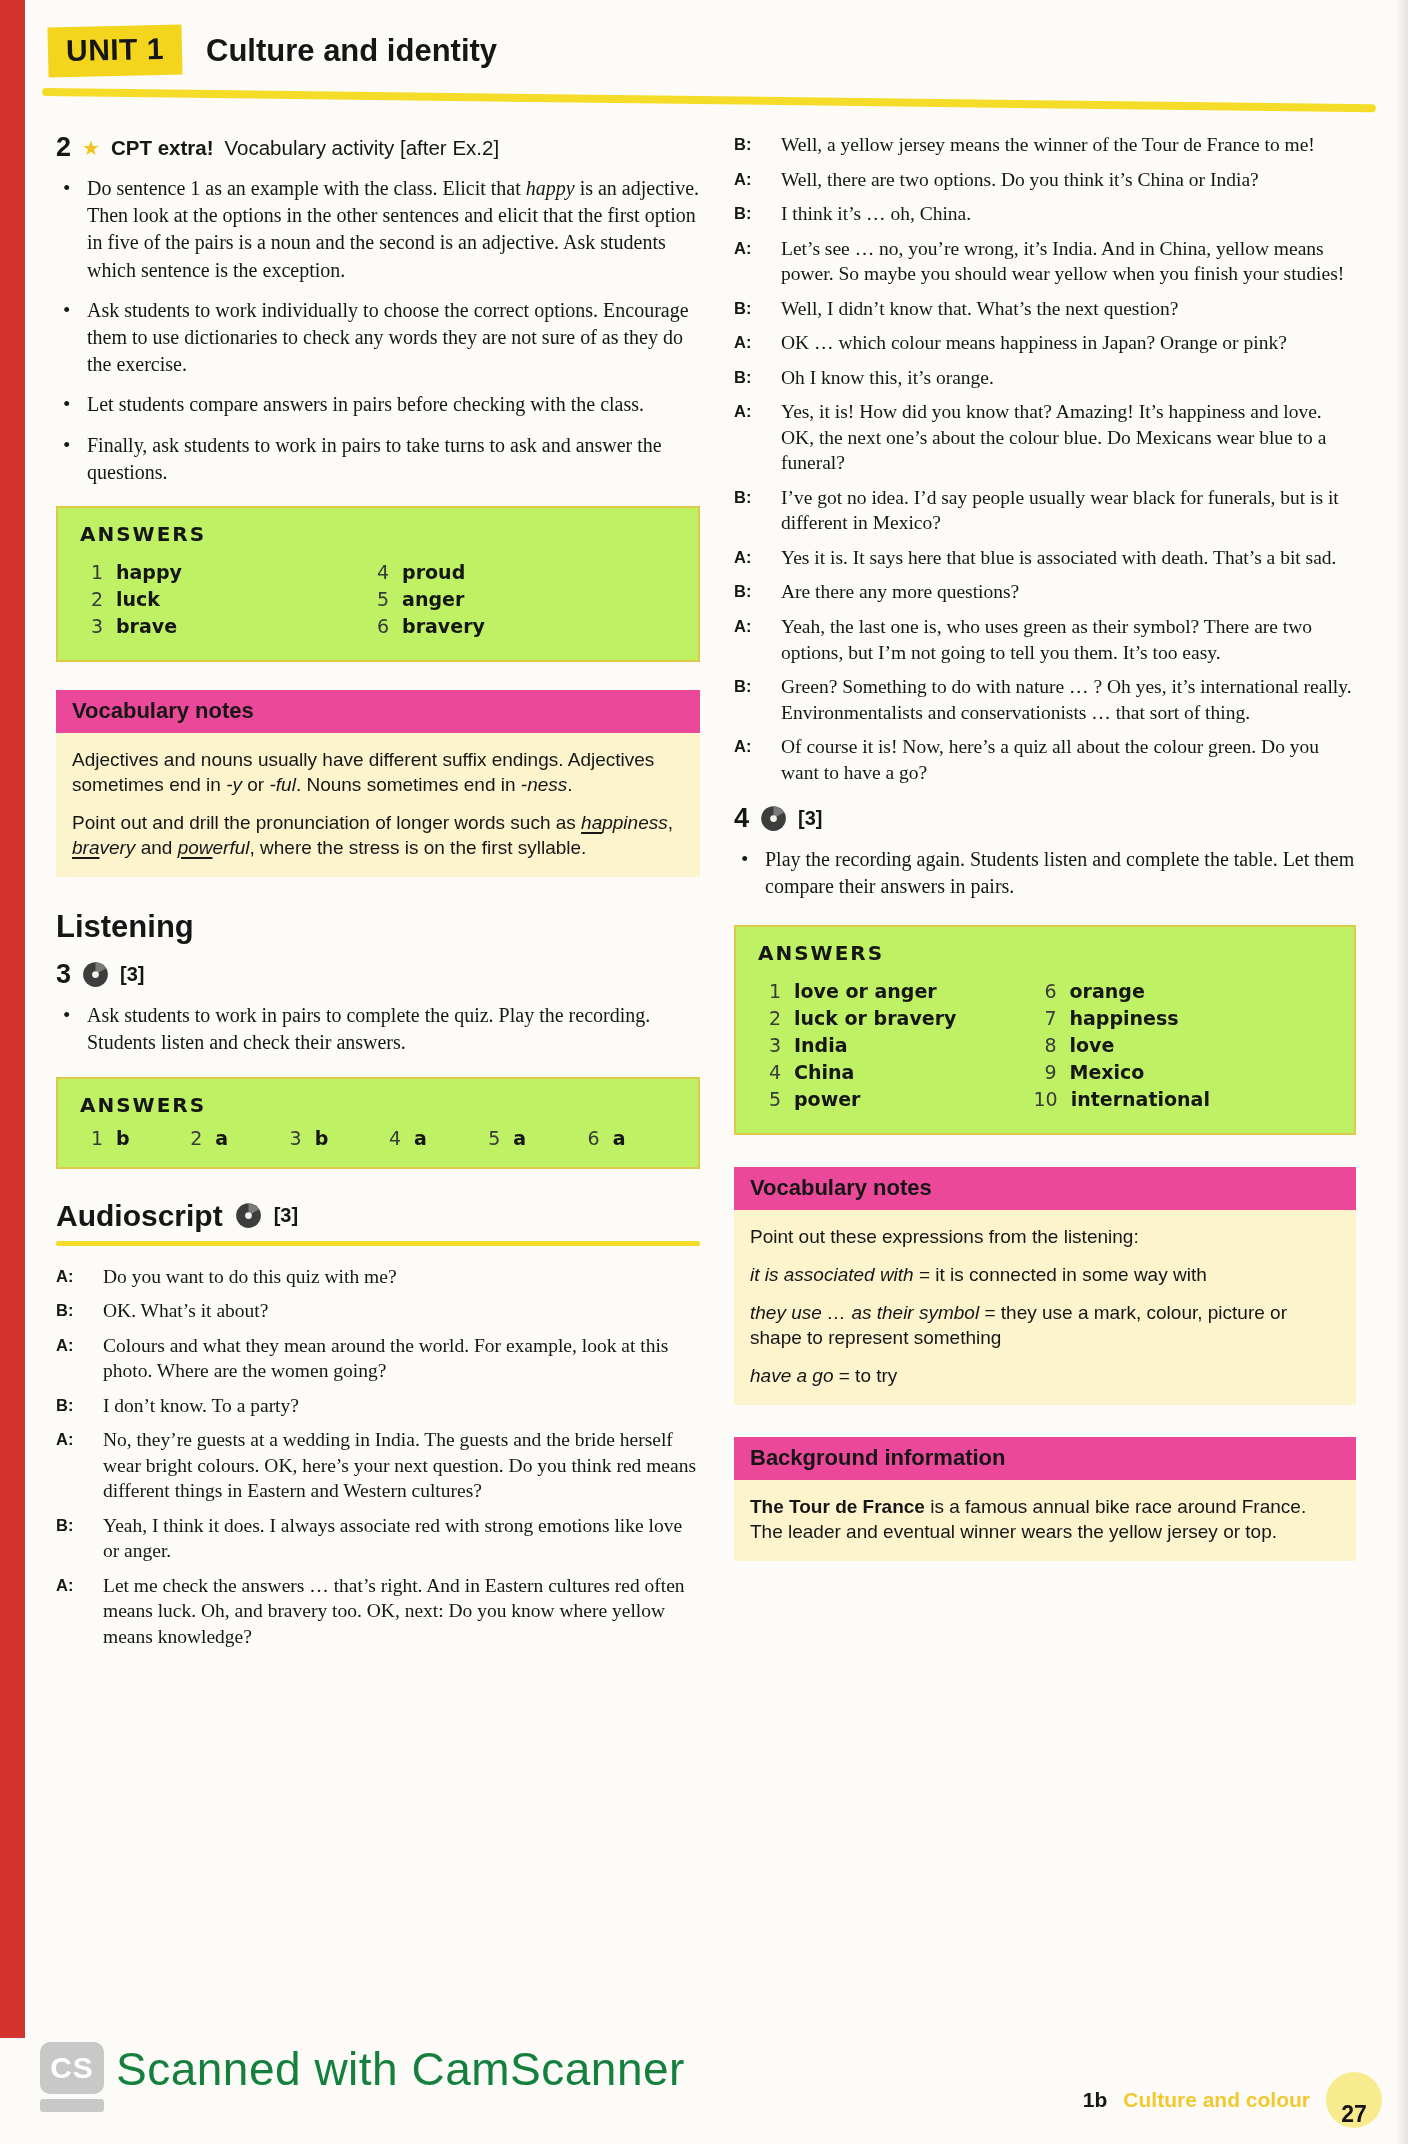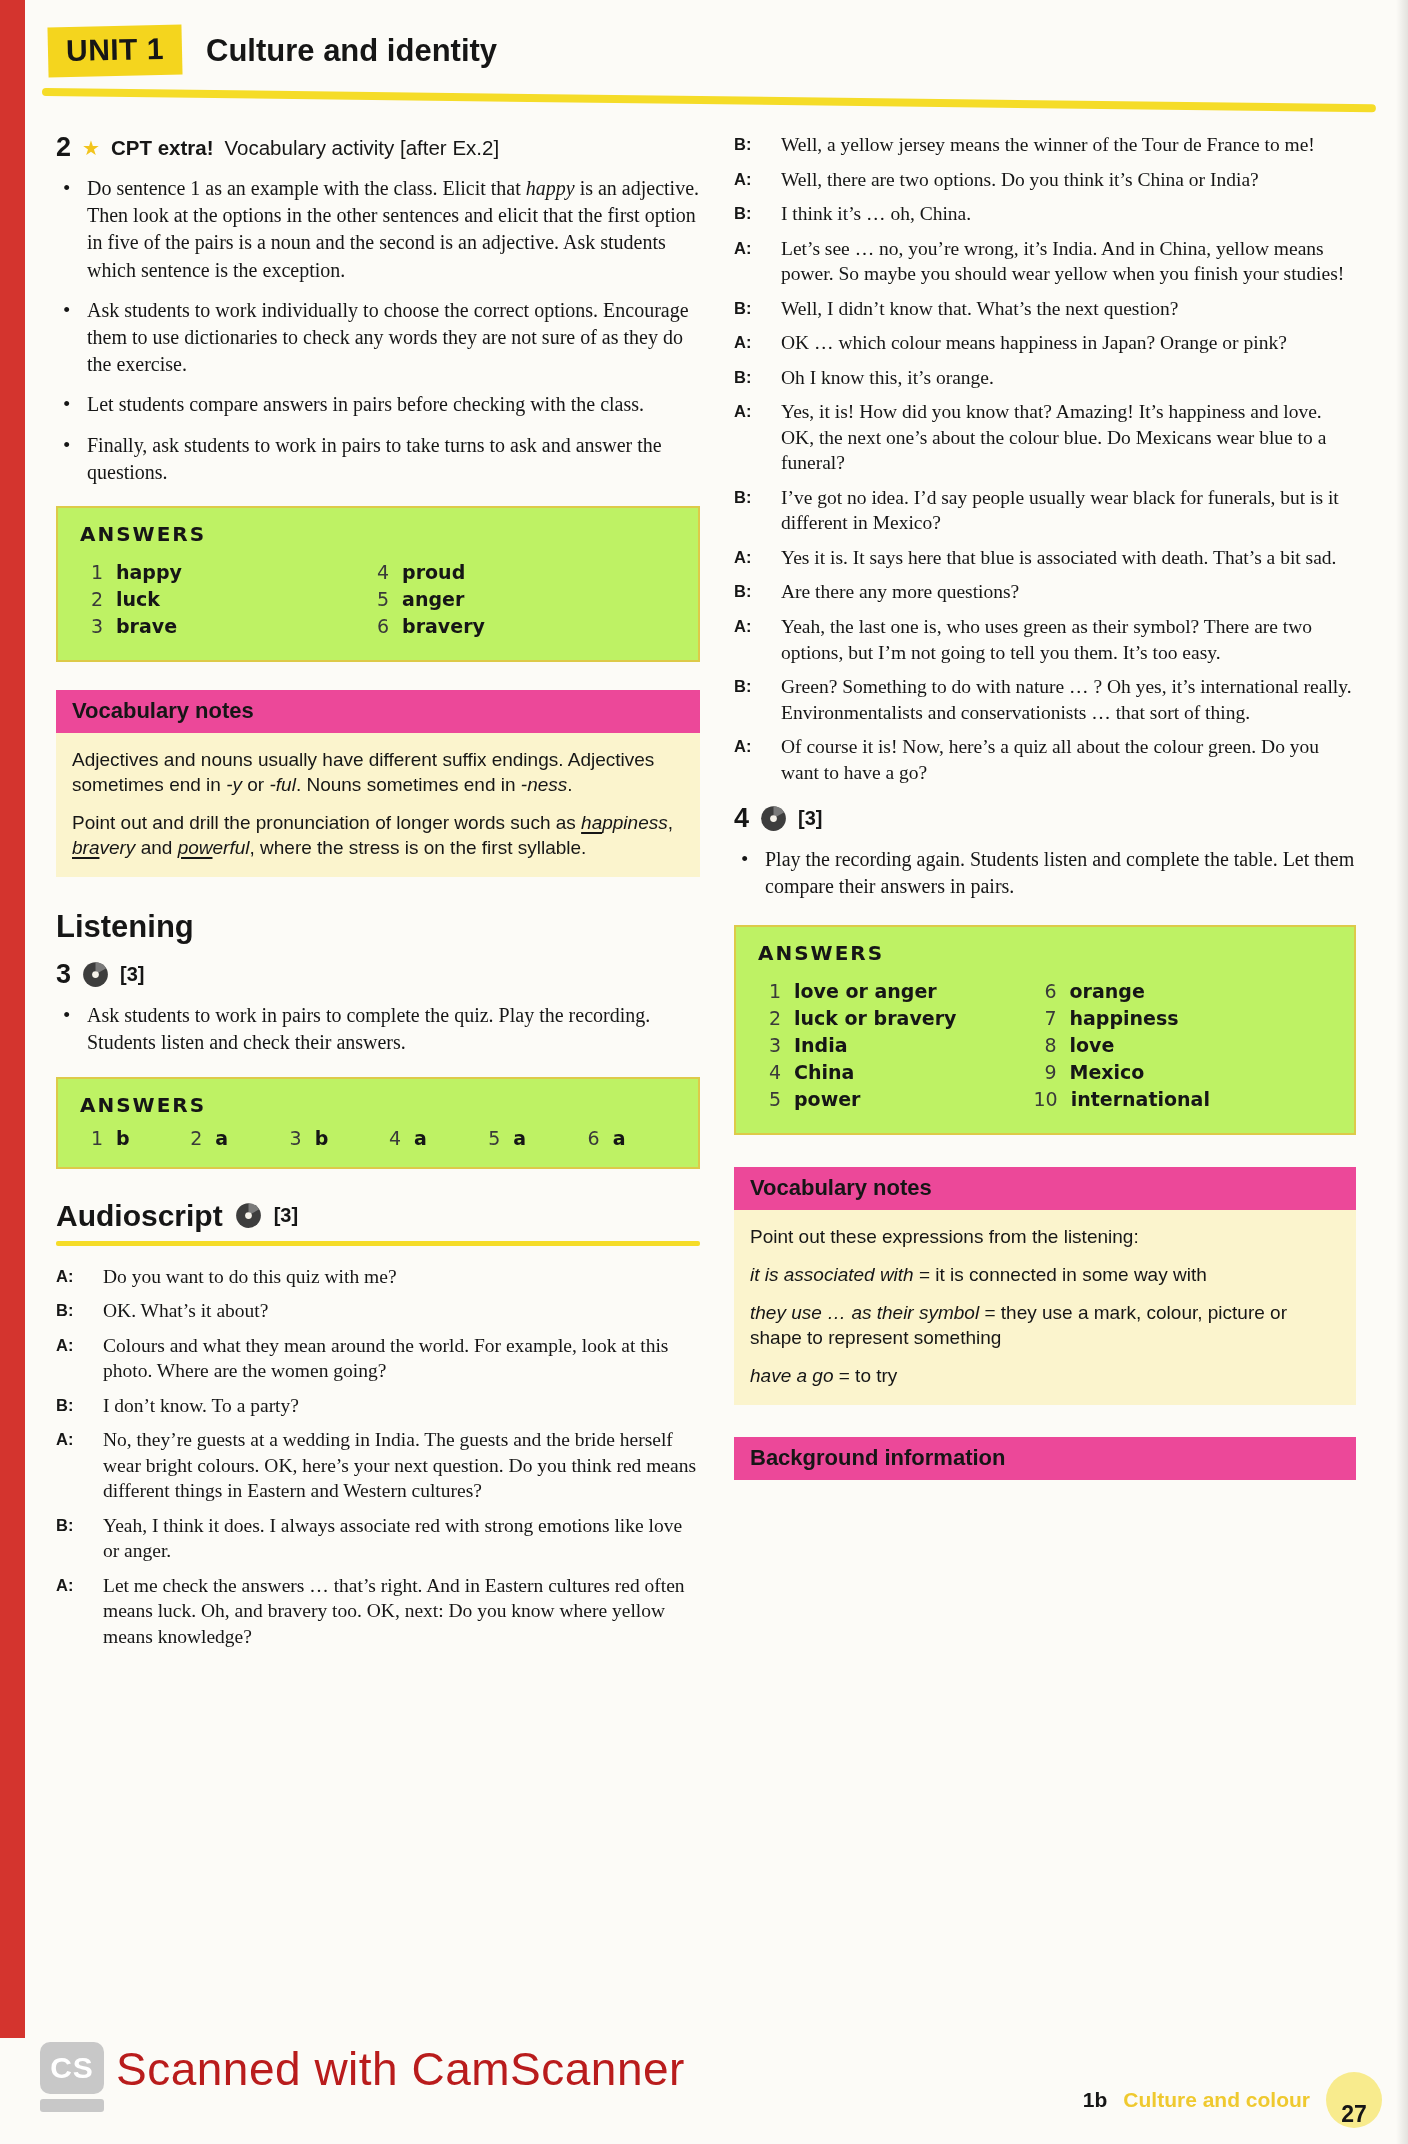--- a/index.html
+++ b/index.html
@@ -70,21 +70,21 @@
   .st-i { font-style:italic; }
   .st-b { font-weight:bold; }
   .st-u { text-decoration:underline; text-decoration-thickness:2px; text-underline-offset:3px; }
 
   
   .footer-scan { position:absolute; left:40px; top:2042px; display:flex; align-items:flex-start; gap:12px; }
   .cs-logo { width:64px; }
   .cs-box { height:52px; background:#c8c8c8; border-radius:10px; display:flex; align-items:center; justify-content:center; }
   .cs-box span { color:#fff; font-family:"Liberation Sans", sans-serif; font-weight:bold; font-size:30px; letter-spacing:1px; }
   .cs-bar { height:13px; background:#c8c8c8; border-radius:3px; margin-top:5px; }
-  .scan-text { font-family:"Liberation Sans", sans-serif; font-size:46px; color:#b91c1c; letter-spacing:0.5px;text-align:center; }
+  .scan-text { font-family:"Liberation Sans", sans-serif; font-size:46px; color:#15803d; letter-spacing:0.5px;text-align:center; }
   .footer-page { position:absolute; right:26px; top:2072px; display:flex; align-items:center; gap:16px; font-family:"Liberation Sans", sans-serif; }
   .lesson { font-weight:bold; font-size:21px; }
   .lesson-title { font-weight:bold; font-size:21px; color:#efc92f; }
   .page-circle { width:56px; height:56px; border-radius:50%; background:#f8eb8d; display:flex; align-items:flex-end; justify-content:center; font-weight:bold; font-size:23px; }
 </style>
 </head>
 <body>
 
 <div class="red-strip"></div>
 
@@ -436,20 +436,23 @@
         <p class="note-para"><span class="st-i">it is associated with</span><span> = it is connected in some way with</span></p>
 
         <p class="note-para"><span class="st-i">they use … as their symbol</span><span> = they use a mark, colour, picture or shape to represent something</span></p>
 
         <p class="note-para"><span class="st-i">have a go</span><span> = to try</span></p>
       </div>
   </section>
 
   <section class="note-box" style="margin-top:32px;">
     <div class="note-head">Background information</div>
+    <div class="note-body">
+      <p class="note-para"><span class="st-b">The Tour de France</span><span> is a famous annual bike race around France. The leader and eventual winner wears the yellow jersey or top.</span></p>
+    </div>
   </section>
 
 </main>
 
 <div class="footer-scan">
   <div class="cs-logo">
     <div class="cs-box">
         <span>CS</span>
       </div>
     <div class="cs-bar"></div>

